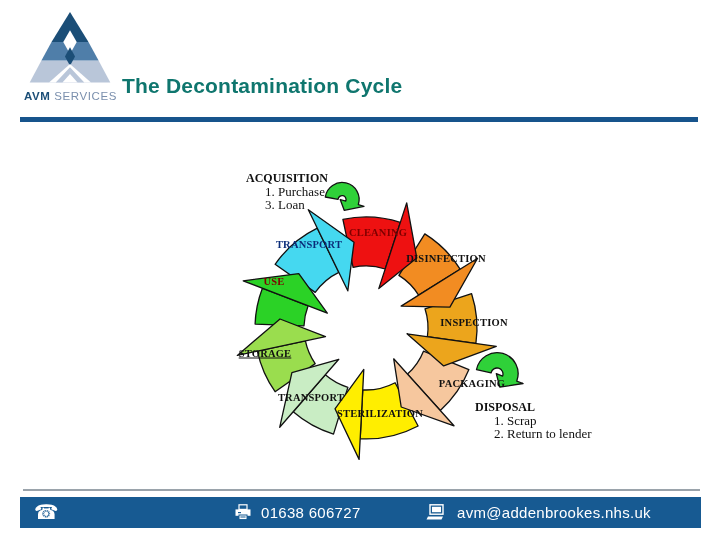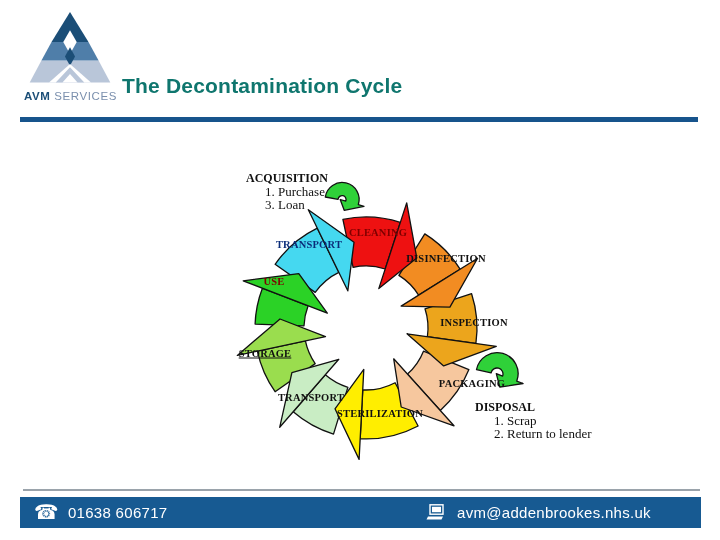--- a/index.html
+++ b/index.html
@@ -100,21 +100,30 @@
 <div class="note-block" style="left:475px;top:401px;">
   <div class="note-title">DISPOSAL</div>
   <div class="note-item">1. Scrap</div>
   <div class="note-item">2. Return to lender</div>
 </div>
 
 <div class="footer-rule"></div>
 <div class="footer-bar" id="footer-bar" style="background: rgb(23, 90, 146);">
   <div class="footer-item" style="left:14px;">
     <span class="phone-glyph">☎</span>
-    <span class="txt">01638 606717</span>
+  </div>
+  <div class="footer-item" style="left:214px;">
+    <svg width="18" height="17" viewBox="0 0 18 17">
+      <rect x="5" y="0.8" width="8" height="4.6" fill="none" stroke="#fff" stroke-width="1.2"></rect>
+      <rect x="1.5" y="5.4" width="15" height="6.4" fill="#fff"></rect>
+      <line x1="4" y1="8.6" x2="7" y2="8.6" stroke="#175A92" stroke-width="1.2"></line>
+      <rect x="5" y="11" width="8" height="4.6" fill="#fff" stroke="#175A92" stroke-width="1"></rect>
+      <line x1="6.4" y1="13" x2="11.6" y2="13" stroke="#175A92" stroke-width="1"></line>
+    </svg>
+    <span class="txt">01638 606727</span>
   </div>
   <div class="footer-item" style="left:406px;gap:11px;">
     <svg width="20" height="17" viewBox="0 0 20 17">      
         <rect x="4" y="0.8" width="13" height="9.4" fill="none" stroke="#fff" stroke-width="1.4"></rect>
       <rect x="6" y="2.8" width="9" height="5.4" fill="#fff"></rect>
       <polygon points="2,12.4 17,12.4 15.5,15.4 0.5,15.4" fill="#fff"></polygon>
     </svg>
     <span class="txt">avm@addenbrookes.nhs.uk</span>
   </div>
 </div>

